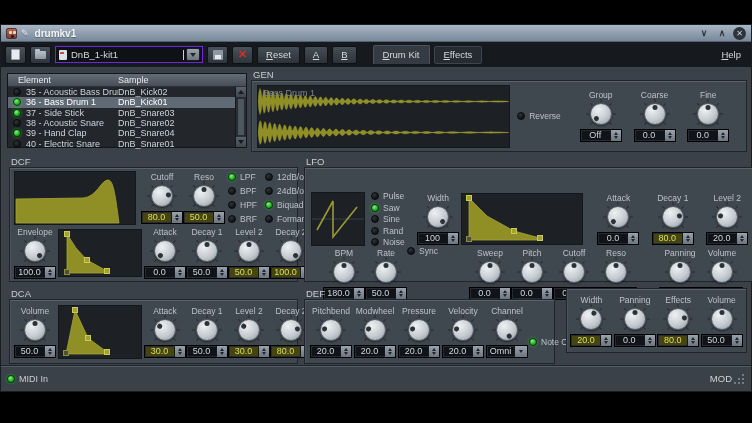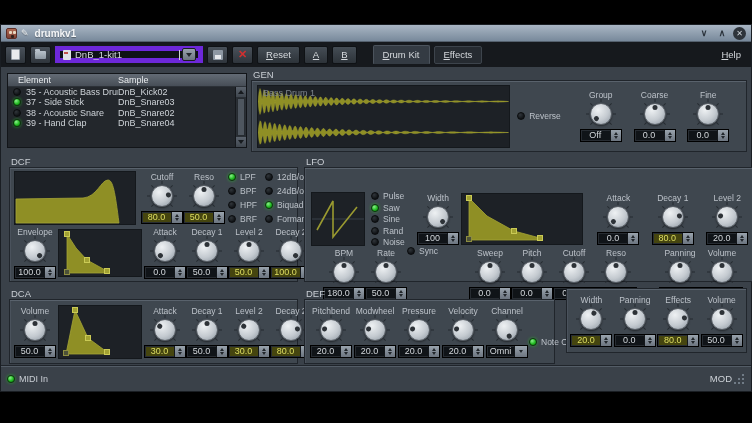--- a/index.html
+++ b/index.html
@@ -19,21 +19,21 @@
 
   
   .toolbar { height:25px; background:#16191d; display:flex; align-items:center; padding:0 4px; gap:4px; }
   .tool-btn { width:21px; height:18px; background:linear-gradient(#49515a,#2f353c); border:1px solid #0f1215; border-radius:2px; display:flex; align-items:center; justify-content:center; }
   .ic-page { width:9px; height:11px; background:#e9ebed; border-radius:1px; border:1px solid #9aa2aa; }
   .ic-folder { width:11px; height:8px; background:linear-gradient(#b9c2cb,#8d97a1); border-radius:1px; position:relative; }
   .ic-folder::before { content:""; position:absolute; top:-2px; left:0; width:5px; height:2px; background:#b9c2cb; border-radius:1px 1px 0 0; }
   .ic-floppy { width:10px; height:10px; background:#8e98a3; border-radius:1px; position:relative; }
   .ic-floppy::after { content:""; position:absolute; left:2px; bottom:1px; width:6px; height:4px; background:#e6e9ec; }
   .ic-x { color:#d03030; font-size:11px; font-weight:bold; line-height:1; }
-  .combo { width:148px; height:17px; background:#0e1216; border:5px solid #6d28d9; display:flex; align-items:center; padding:0 2px 0 3px; }
+  .combo { width:148px; height:17px; background:#0e1216; border:1px solid #6d28d9; display:flex; align-items:center; padding:0 2px 0 3px; }
   .combo .ic-file { width:8px; height:10px; background:#dfe2e5; border-radius:1px; position:relative; margin-right:4px; flex:none; }
   .combo .ic-file::after { content:""; position:absolute; left:1px; top:2px; width:4px; height:2px; background:#c2524a; }
   .combo-text { color:#d3d7db; font-size:9.5px; flex:1; white-space:nowrap; overflow:hidden; }
   .caret { width:1px; height:10px; background:#cdd2d6; margin-left:1px; flex:none; }
   .combo-arrow { width:14px; height:13px; margin-left:2px; background:linear-gradient(#99a3ad,#6c7580); border:1px solid #1a1e23; border-radius:2px; display:flex; align-items:center; justify-content:center; flex:none; }
   .tri-dn { width:0; height:0; border-left:3px solid transparent; border-right:3px solid transparent; border-top:4px solid #22272c; }
   .txt-btn { height:18px; padding:0 8px; background:linear-gradient(#454d55,#2d3339); border:1px solid #0f1215; border-radius:2px; color:#d5d9dd; font-size:9.5px; display:flex; align-items:center; }
   .tab { height:19px; padding:0 9px; font-size:9.5px; color:#d5d9dd; display:flex; align-items:center; }
   .tab.active { background:#343b43; border:1px solid #4b535c; border-bottom-color:#343b43; border-radius:2px 2px 0 0; }
   .tab.plain { background:#262b31; border:1px solid #3d444c; border-radius:2px; height:18px; }
@@ -194,40 +194,54 @@
           <div class="c2">Sample</div>
         </div>
         <div class="t-rows" id="element-rows">
             <div class="t-row">
               <div class="rled">
                 <div class="led"></div>
               </div>
               <div class="c1">35 - Acoustic Bass Drum</div>
               <div class="c2">DnB_Kick02</div>
             </div>
+            <div class="t-row sel">
+              <div class="rled">
+                <div class="led on"></div>
+              </div>
+              <div class="c1">36 - Bass Drum 1</div>
+              <div class="c2">DnB_Kick01</div>
+            </div>
             <div class="t-row">
               <div class="rled">
                 <div class="led on"></div>
               </div>
               <div class="c1">37 - Side Stick</div>
               <div class="c2">DnB_Snare03</div>
             </div>
             <div class="t-row">
               <div class="rled">
                 <div class="led"></div>
               </div>
               <div class="c1">38 - Acoustic Snare</div>
               <div class="c2">DnB_Snare02</div>
             </div>
             <div class="t-row">
               <div class="rled">
                 <div class="led on"></div>
               </div>
               <div class="c1">39 - Hand Clap</div>
               <div class="c2">DnB_Snare04</div>
+            </div>
+            <div class="t-row">
+              <div class="rled">
+                <div class="led"></div>
+              </div>
+              <div class="c1">40 - Electric Snare</div>
+              <div class="c2">DnB_Snare01</div>
             </div>
           </div>
         <div class="vscroll">
           <div class="sb-btn">
               <div class="tri-up"></div>
             </div>
           <div class="sb-thumb"></div>
           <div class="sb-btn">
               <div class="tri-dn2"></div>
             </div>

